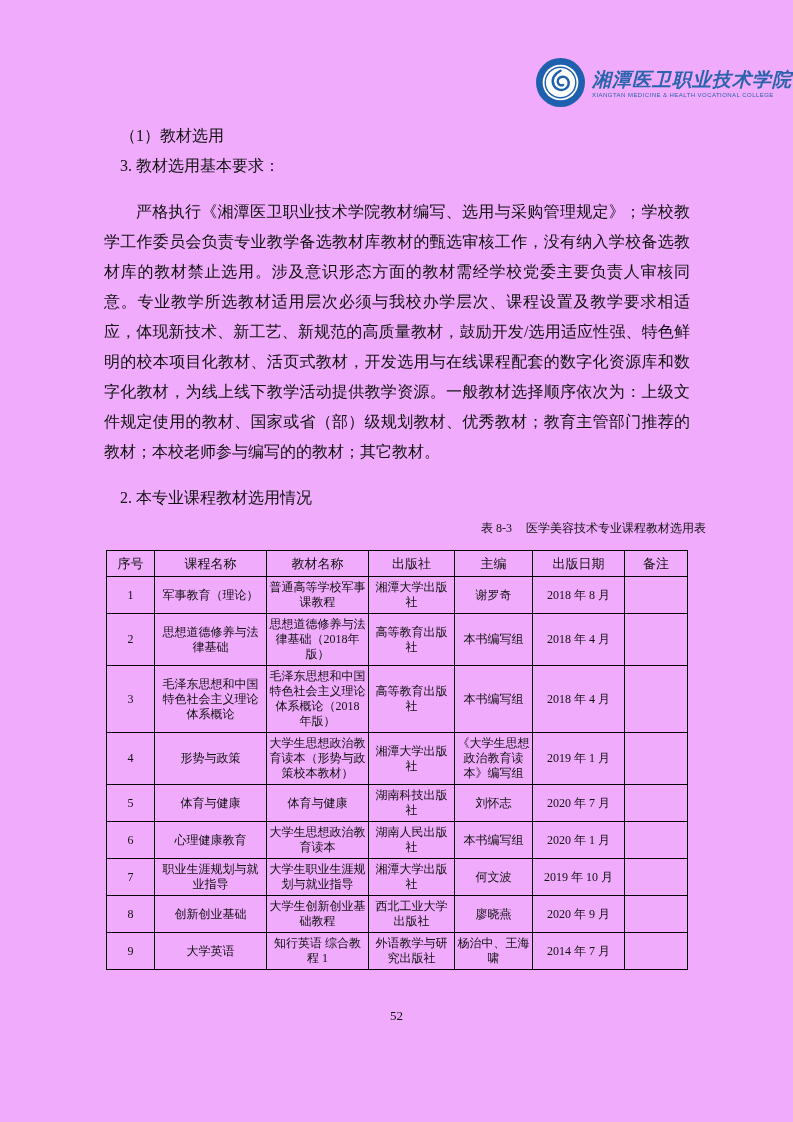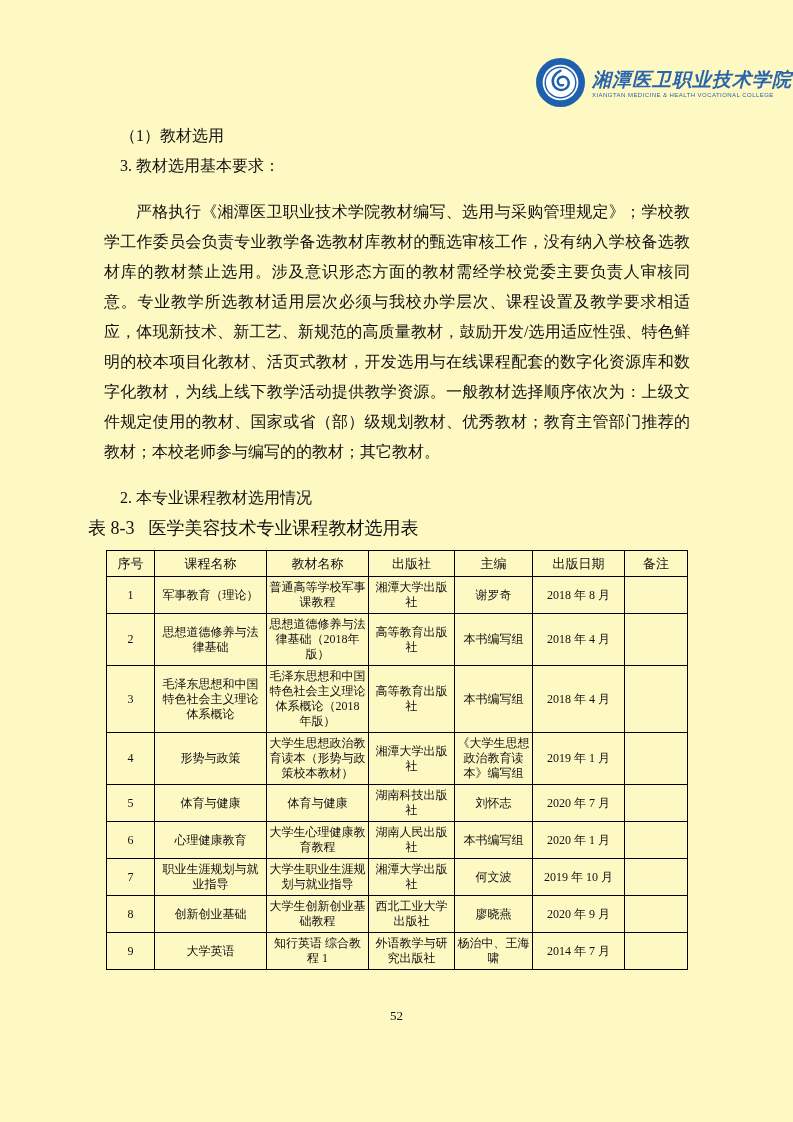--- a/index.html
+++ b/index.html
@@ -5,21 +5,21 @@
   html, body {
     margin: 0;
     padding: 0;
     background: #ffffff;
   }
   .page {
     position: relative;
     width: 793px;
     height: 1122px;
     margin: 0 auto;
-    background: #fef9c3;
+    background: #f0abfc;
     overflow: hidden;
     font-family: "Liberation Serif", "DejaVu Serif", serif;
     color: #111111;
   }
 
   
   .logo {
     position: absolute;
     top: 58px;
     left: 536px;
@@ -53,23 +53,23 @@
     position: absolute;
     top: 121px;
     left: 88px;
     width: 618px;
     font-size: 16px;
     line-height: 30px;
   }
   .h-line { text-indent: 2em; margin: 0; }
   .para   { text-indent: 2em; text-align: justify; margin: 16px; }
   .caption {
-    text-align: left;
+    text-align: right;
     margin: 2px 0 0 0;
-    font-size: 18px;
+    font-size: 12px;
     line-height: 26px;
   }
   .caption .cap-label { margin-right: 14px; }
 
   
   .tbl-wrap { margin-top: 9px; display: flex; justify-content: center; }
   table.materials {
     border-collapse: collapse;
     table-layout: fixed;
     width: 581px;
@@ -194,21 +194,21 @@
               <td>体育与健康</td>
               <td>体育与健康</td>
               <td>湖南科技出版社</td>
               <td>刘怀志</td>
               <td>2020 年 7 月</td>
               <td></td>
             </tr>
             <tr>
               <td>6</td>
               <td>心理健康教育</td>
-              <td>大学生心理健康教育教程</td>
+              <td>大学生思想政治教育读本</td>
               <td>湖南人民出版社</td>
               <td>本书编写组</td>
               <td>2020 年 1 月</td>
               <td></td>
             </tr>
             <tr>
               <td>7</td>
               <td>职业生涯规划与就业指导</td>
               <td>大学生职业生涯规划与就业指导</td>
               <td>湘潭大学出版社</td>

